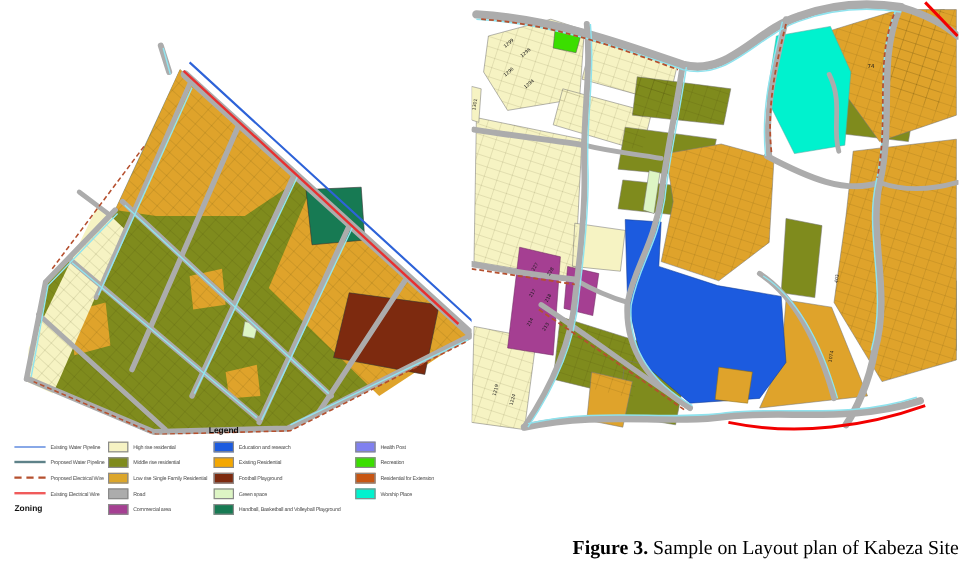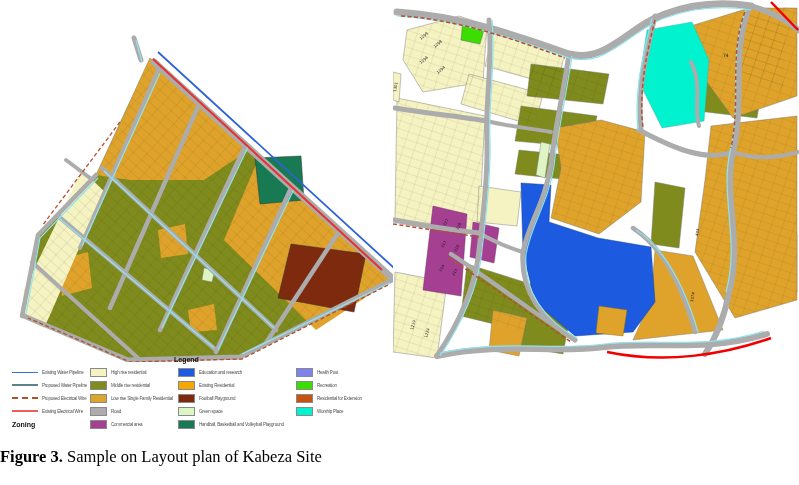--- a/index.html
+++ b/index.html
@@ -15,21 +15,21 @@
   .lg-col{position:absolute;top:11px;}
   #lg-col1{left:4px;}  #lg-col2{left:82px;} #lg-col3{left:170px;} #lg-col4{left:288px;}
   .lg-row{display:flex;align-items:center;height:10px;margin-bottom:3px;white-space:nowrap;}
   .lg-lab{font-size:4.5px;letter-spacing:-0.2px;color:#4d4d4d;margin-left:4px;}
   .lg-line{display:inline-block;width:26px;height:0;border-top:2px solid #888;}
   .lg-line.thin{border-top-width:1.5px;}
   .lg-line.dashed{border-top-style:dashed;}
   .lg-swatch{display:inline-block;width:17px;height:9px;border:0.5px solid #8a8a8a;box-sizing:border-box;}
   .lg-heading{font-size:7px;font-weight:bold;color:#111;}
   
-  #caption{position:absolute;left:0;top:447px;width:799px;text-align:left;
+  #caption{position:absolute;left:0;top:447px;width:799px;text-align:right;
            font-family:"Liberation Serif", serif;font-size:16.5px;color:#000;}
   #caption .cap-b{font-weight:bold;}
 </style>
 </head>
 <body>
 
 <div id="page">
 
   <svg id="left-map" class="map" width="385" height="334" viewBox="0 0 385 334">
     <defs>

